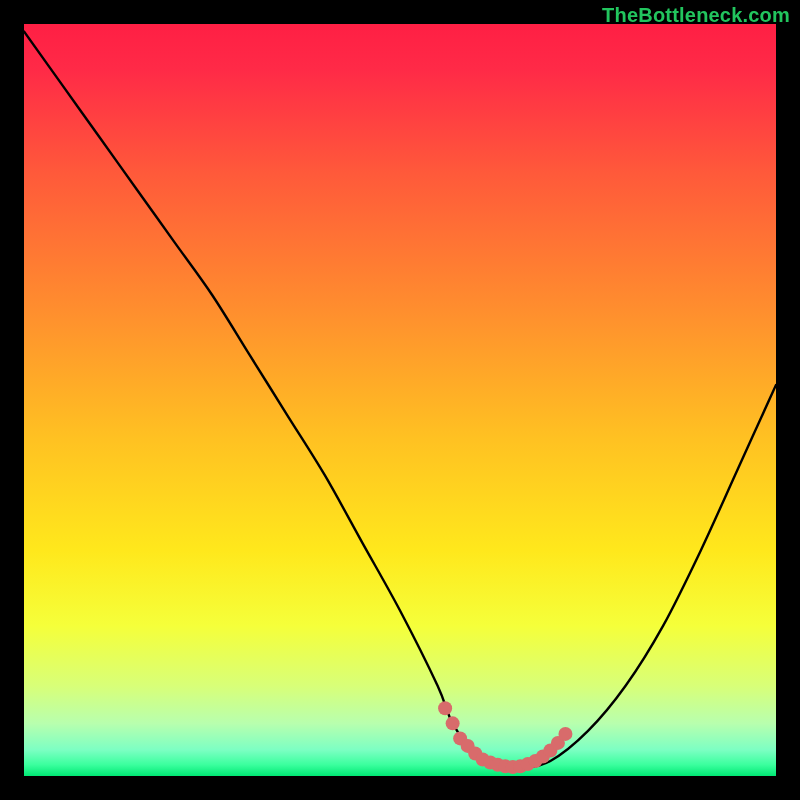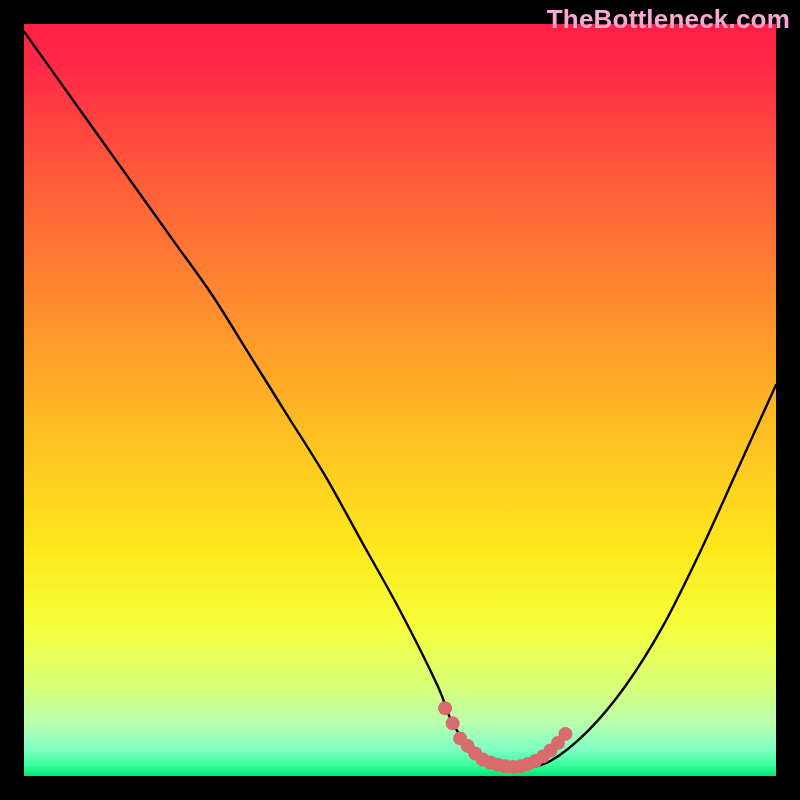--- a/index.html
+++ b/index.html
@@ -24,22 +24,22 @@
     position: absolute;
     left: 0;
     top: 0;
     width: 752px;
     height: 752px;
   }
   .watermark {
     position: absolute;
     top: 4px;
     right: 10px;
-    color: #f9a8d4;
-    font-size: 26px;
+    color: #22c55e;
+    font-size: 20px;
     font-weight: 600;
     letter-spacing: 0.2px;
   }
   svg { display: block; }
 </style>
 </head>
 <body>
 
 <div class="frame">
   <svg class="plot-area" viewBox="0 0 752 752" preserveAspectRatio="none">

